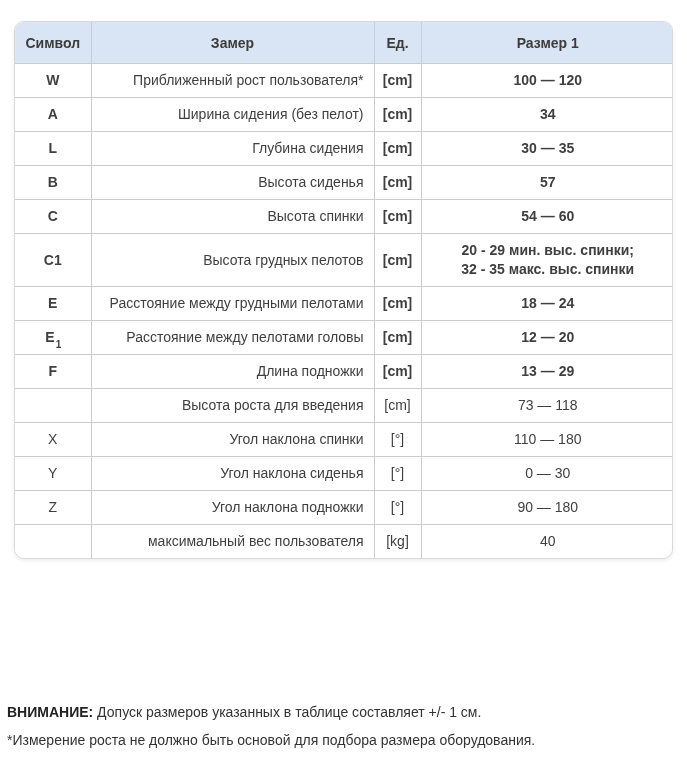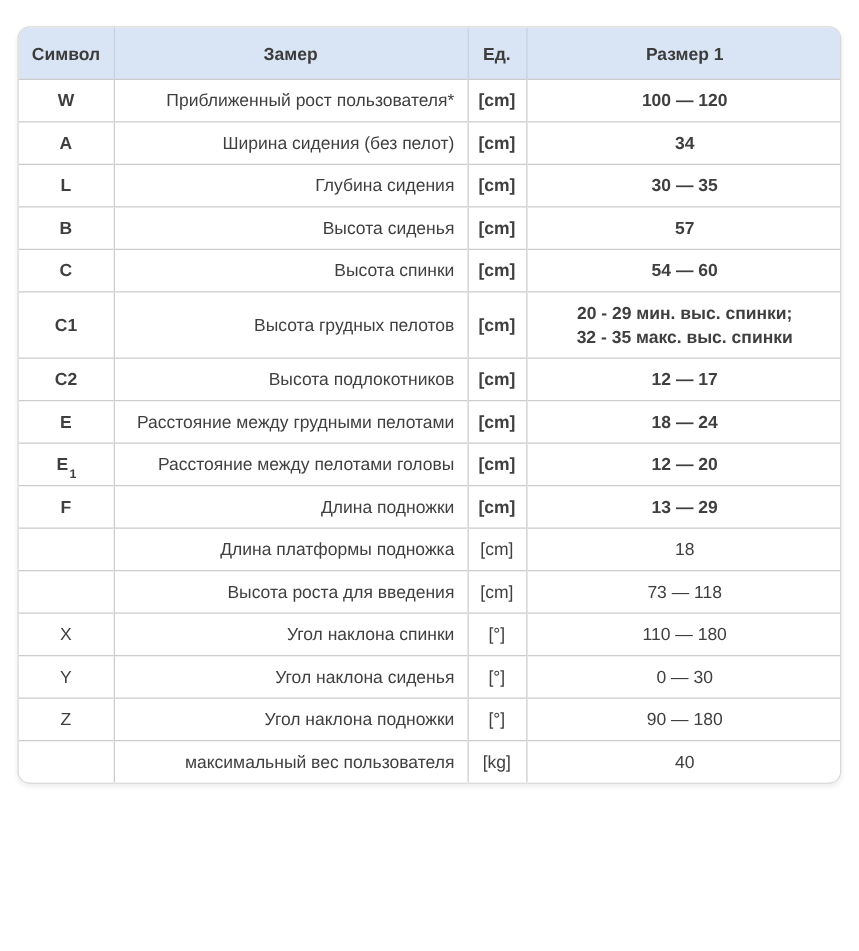--- a/index.html
+++ b/index.html
@@ -159,28 +159,20 @@
           <tr class="bold">
             <td class="col-symbol">C1</td>
             <td class="col-measure">Высота грудных пелотов</td>
             <td class="col-unit">[cm]</td>
             <td class="col-value">
               <div>20 - 29 мин. выс. спинки;</div>
               <div>32 - 35 макс. выс. спинки</div>
             </td>
           </tr>
           <tr class="bold">
-            <td class="col-symbol">C2</td>
-            <td class="col-measure">Высота подлокотников</td>
-            <td class="col-unit">[cm]</td>
-            <td class="col-value">
-              <div>12 — 17</div>
-            </td>
-          </tr>
-          <tr class="bold">
             <td class="col-symbol">E</td>
             <td class="col-measure">Расстояние между грудными пелотами</td>
             <td class="col-unit">[cm]</td>
             <td class="col-value">
               <div>18 — 24</div>
             </td>
           </tr>
           <tr class="bold">
             <td class="col-symbol">E<sub>1</sub></td>
             <td class="col-measure">Расстояние между пелотами головы</td>
@@ -188,28 +180,20 @@
             <td class="col-value">
               <div>12 — 20</div>
             </td>
           </tr>
           <tr class="bold">
             <td class="col-symbol">F</td>
             <td class="col-measure">Длина подножки</td>
             <td class="col-unit">[cm]</td>
             <td class="col-value">
               <div>13 — 29</div>
-            </td>
-          </tr>
-          <tr>
-            <td class="col-symbol"></td>
-            <td class="col-measure">Длина платформы подножка</td>
-            <td class="col-unit">[cm]</td>
-            <td class="col-value">
-              <div>18</div>
             </td>
           </tr>
           <tr>
             <td class="col-symbol"></td>
             <td class="col-measure">Высота роста для введения</td>
             <td class="col-unit">[cm]</td>
             <td class="col-value">
               <div>73 — 118</div>
             </td>
           </tr>
@@ -242,14 +226,20 @@
             <td class="col-measure">максимальный вес пользователя</td>
             <td class="col-unit">[kg]</td>
             <td class="col-value">
               <div>40</div>
             </td>
           </tr>
         </tbody>
     </table>
   </div>
 
+  <div class="notes">
+    <div class="note-line">
+      <span class="warn-label">ВНИМАНИЕ:</span><span> Допуск размеров указанных в таблице составляет +/- 1 см.</span>
+    </div>
+    <div class="note-line">*Измерение роста не должно быть основой для подбора размера оборудования.</div>
+  </div>
 
 </div>
 
 </body></html>

